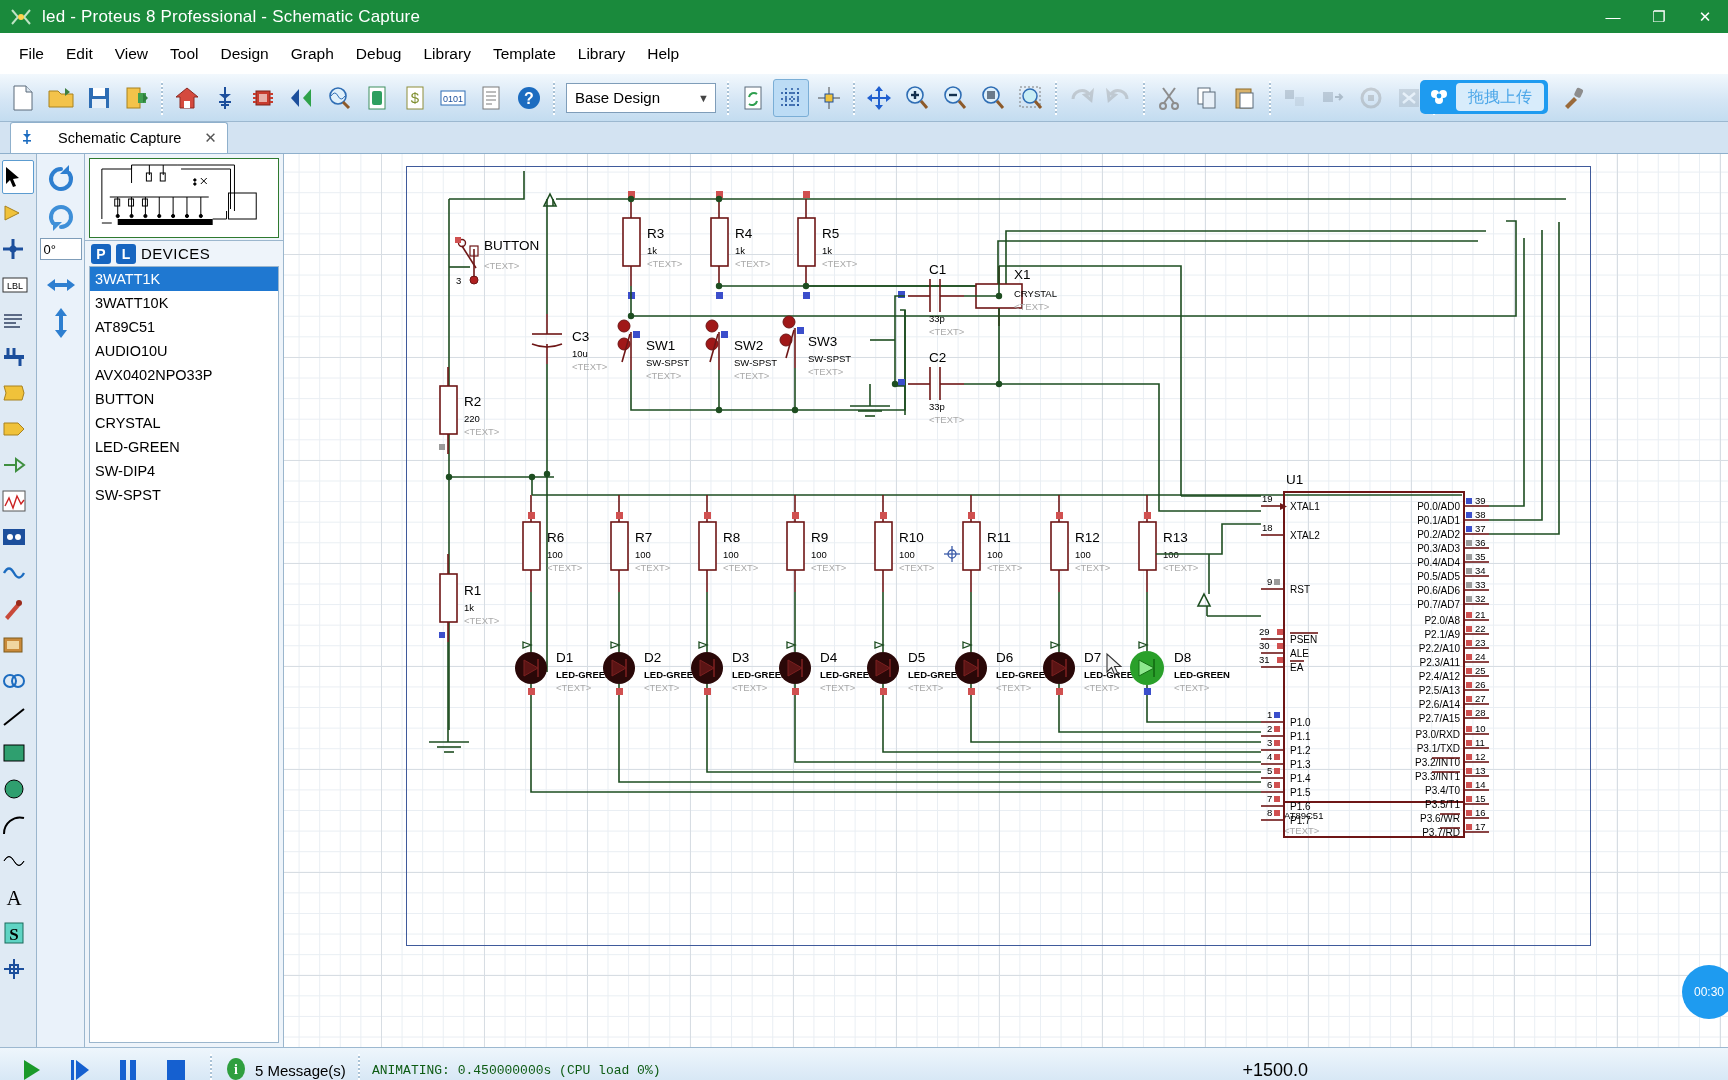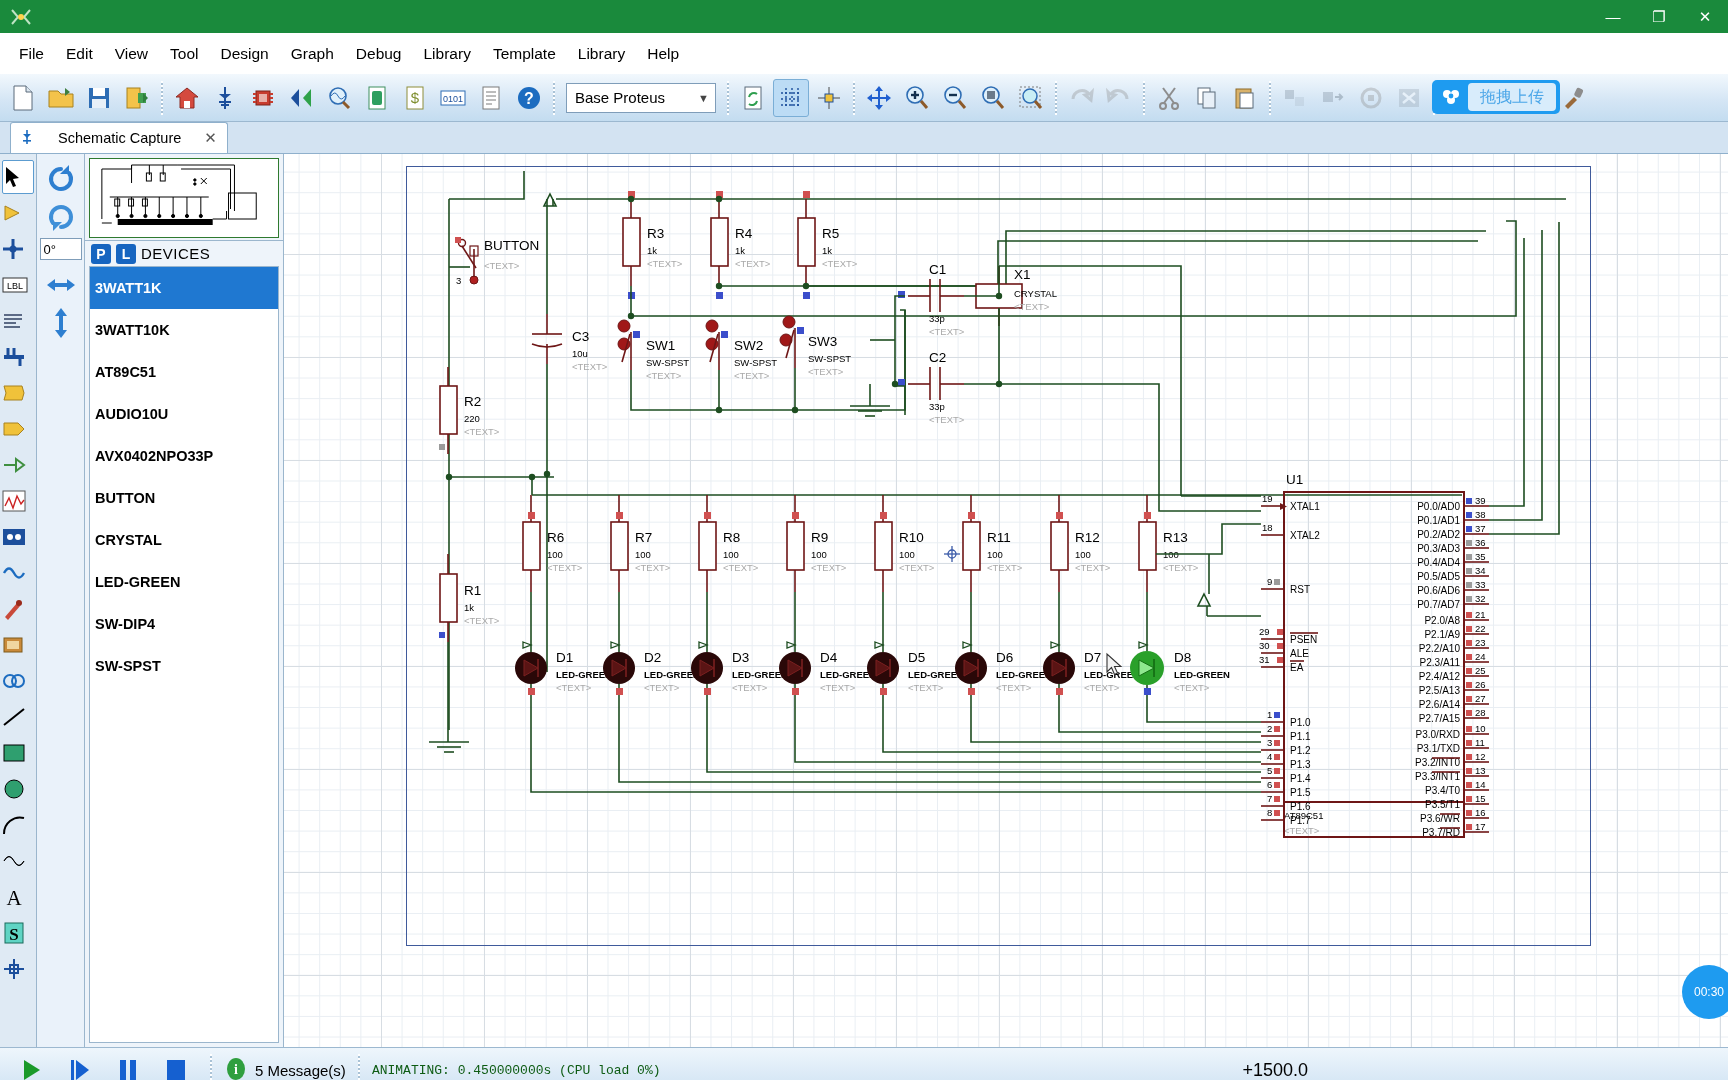--- a/index.html
+++ b/index.html
@@ -49,21 +49,21 @@
   .tb-sep{ width:2px; height:34px; margin:0 5px;
     background:repeating-linear-gradient(#fff 0 2px,#a9c2d6 2px 4px); }
   .tb-btn.dis svg{ opacity:.35; }
   #basedesign{
     height:30px; width:150px; margin:0 6px; background:#fff;
     border:1px solid #7f9db9; display:flex; align-items:center;
     padding-left:8px; font-size:15px; position:relative;
   }
   #basedesign .cv{ position:absolute; right:6px; font-size:11px; color:#444; }
   #uploadbtn{
-    position:absolute; right:168px; top:6px; height:34px;
+    position:absolute; right:180px; top:6px; height:34px;
     display:flex; align-items:center; background:#1e9bf0;
     border-radius:5px; padding:0 2px;
   }
   #uploadbtn .ub-ic{ width:34px; height:34px; display:flex;
     align-items:center; justify-content:center; }
   #uploadbtn .ub-lb{
     background:#d8ecfb; color:#4ba6e8; height:28px; line-height:28px;
     padding:0 12px; font-size:16px; border-radius:4px; margin-right:2px;
   }
 
@@ -114,21 +114,21 @@
   }
   .pl-badge{
     width:20px; height:20px; background:#1665c0; color:#fff;
     font-weight:bold; font-size:14px; display:flex;
     align-items:center; justify-content:center; border-radius:3px;
   }
   #devhdr .dv-title{ flex:1; text-align:left; font-size:15px;
     letter-spacing:.5px; margin-right:20px; }
   #devlist{ flex:1; background:#fff; border:1px solid #9bb6cd;
     margin:0 4px 4px 4px; overflow:hidden; }
-  .dev-item{ padding:12px 5px; font-size:14.5px; line-height:18px;font-weight:bold; }
+  .dev-item{ padding:3px 5px; font-size:14.5px; line-height:18px; }
   .dev-item.sel{ background:#1f78d1; color:#fff; }
 
   
   #canvaswrap{ flex:1; background:#fff; position:relative; overflow:hidden; }
   #canvas{ position:absolute; inset:0;
     background-color:#fff;
     background-image:
       linear-gradient(to right, #e9eef3 1px, transparent 1px),
       linear-gradient(to bottom, #e9eef3 1px, transparent 1px);
     background-size:20.6px 20.6px;
@@ -178,20 +178,21 @@
 <body>
 
 <div id="titlebar">
   <div class="tb-icon">
     <svg width="22" height="20" viewBox="0 0 22 20">
       <path d="M2 3 L8 10 L2 17" stroke="#bfe3c4" stroke-width="2" fill="none"></path>
       <path d="M20 3 L14 10 L20 17" stroke="#bfe3c4" stroke-width="2" fill="none"></path>
       <circle cx="11" cy="10" r="3" fill="#ffd24d"></circle>
     </svg>
   </div>
+  <div class="tb-title">led - Proteus 8 Professional - Schematic Capture</div>
   <div id="winbtns">
     <div>—</div>
     <div>❐</div>
     <div>✕</div>
   </div>
 </div>
 
 <div id="menubar">
   <span>File</span>
   <span>Edit</span>
@@ -322,21 +323,21 @@
   <div class="tb-btn">
     <svg width="26" height="26" viewBox="0 0 26 26">
         <circle cx="13" cy="13" r="11" fill="#1c6cc0"></circle>
         <text x="13" y="19" font-size="16" fill="#fff" text-anchor="middle" font-family="Liberation Sans" font-weight="bold">?</text>
       </svg>
     </div>
 
   <div class="tb-sep"></div>
 
   <div id="basedesign">
-    <span>Base Proteus</span>
+    <span>Base Design</span>
     <span class="cv">▼</span>
   </div>
 
   <div class="tb-sep"></div>
 
   <div class="tb-btn">
     <svg width="24" height="26" viewBox="0 0 24 26">
         <rect x="4" y="2" width="16" height="22" fill="#fff" stroke="#5b6b7a"></rect>
         <path d="M8 12a5 5 0 018-3" stroke="#2f9f4f" stroke-width="2" fill="none"></path>
         <path d="M16 16a5 5 0 01-8 3" stroke="#2f9f4f" stroke-width="2" fill="none"></path>

